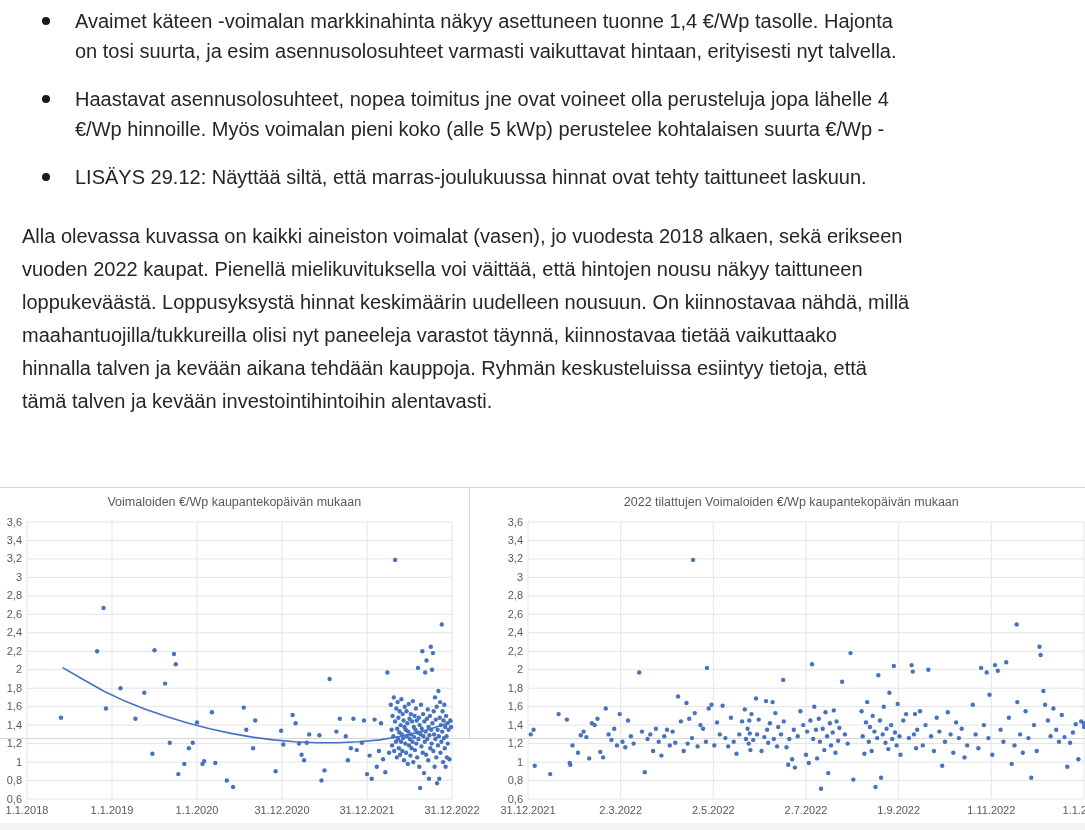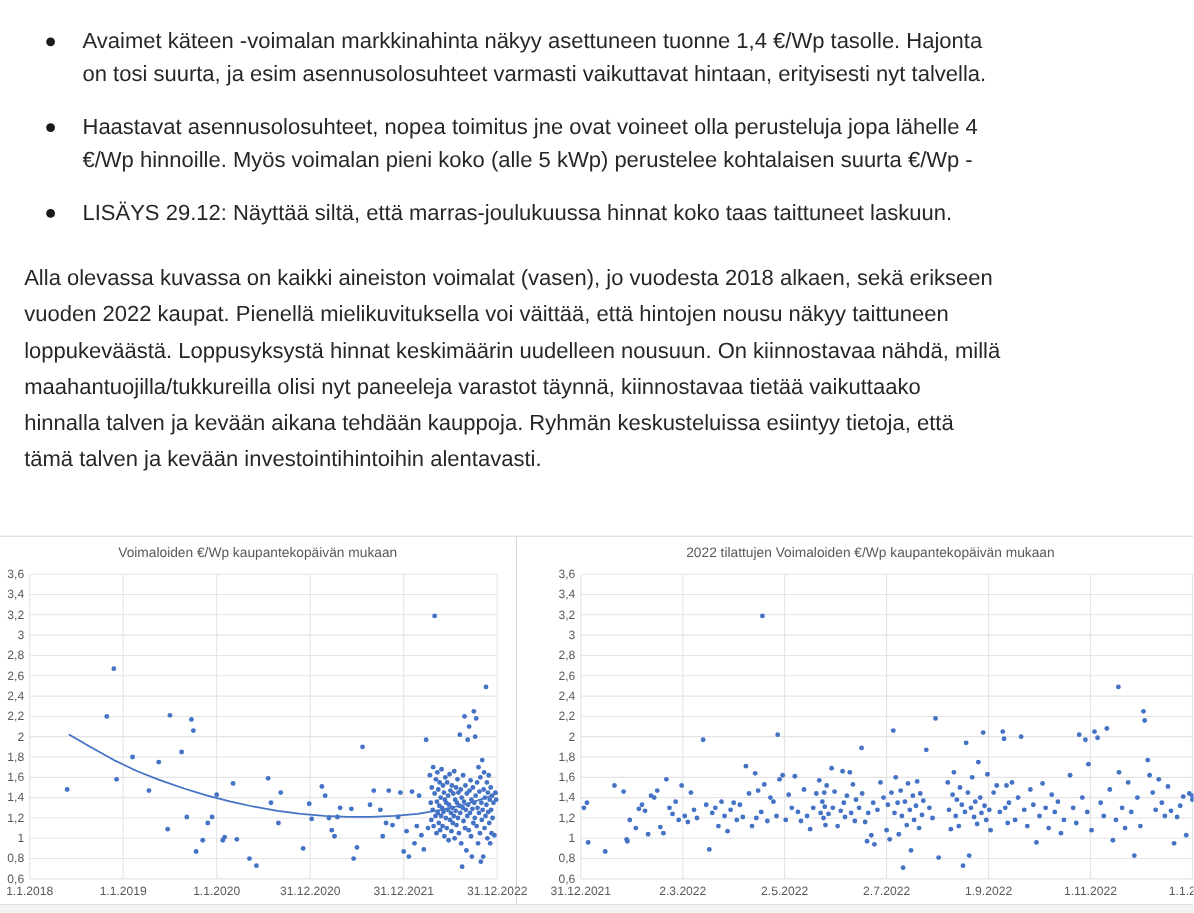--- a/index.html
+++ b/index.html
@@ -1,30 +1,30 @@
 <!DOCTYPE html>
 <html><head>
 <meta charset="utf-8">
 <style>
   html,body{margin:0;padding:0;}
   body{
     width:1085px;height:830px;overflow:hidden;background:#ffffff;
     font-family:"Liberation Sans", sans-serif;color:#262626;position:relative;
   }
-  .text-block{position:absolute;top:17px;left:0;width:985px;}
+  .text-block{position:absolute;top:0;left:0;width:985px;}
   ul.bullets{margin:6px 0 0 0;padding:0 0 0 75px;list-style:none;}
   ul.bullets li{position:relative;font-size:20px;line-height:30px;margin:0 0 18px 0;}
   ul.bullets li .dot{
     position:absolute;left:-33px;top:11px;width:8px;height:8px;border-radius:50%;
     background:#1a1a1a;
   }
   .line{white-space:nowrap;}
   .paragraph{margin:28px 0 0 22px;font-size:20px;line-height:33px;}
   .charts-row{
-    position:absolute;top:487px;left:0;width:1085px;height:336px;
+    position:absolute;top:487px;left:0;width:1085px;height:252px;
     border-top:1px solid #d8d8d8;border-bottom:1px solid #d8d8d8;
     display:flex;background:#ffffff;box-sizing:border-box;
   }
   .chart-panel{position:relative;height:100%;}
   .chart-panel.left{width:481px;border-right:1px solid #d8d8d8;box-sizing:content-box;}
   .chart-panel.right{width:603px;margin-left:28px;}
   .chart-title{
     position:absolute;top:6px;left:0;width:100%;text-align:center;
     color:#595959;font-size:12.5px;line-height:16px;
   }
@@ -41,21 +41,21 @@
       <div class="line">Avaimet käteen -voimalan markkinahinta näkyy asettuneen tuonne 1,4 €/Wp tasolle. Hajonta</div>
       <div class="line">on tosi suurta, ja esim asennusolosuhteet varmasti vaikuttavat hintaan, erityisesti nyt talvella.</div>
     </li>
     <li>
       <span class="dot"></span>
       <div class="line">Haastavat asennusolosuhteet, nopea toimitus jne ovat voineet olla perusteluja jopa lähelle 4</div>
       <div class="line">€/Wp hinnoille. Myös voimalan pieni koko (alle 5 kWp) perustelee kohtalaisen suurta €/Wp -</div>
     </li>
     <li>
       <span class="dot"></span>
-      <div class="line">LISÄYS 29.12: Näyttää siltä, että marras-joulukuussa hinnat koko taas taittuneet laskuun.</div>
+      <div class="line">LISÄYS 29.12: Näyttää siltä, että marras-joulukuussa hinnat ovat tehty taittuneet laskuun.</div>
     </li>
   </ul>
   <div class="paragraph">
     <div class="line">Alla olevassa kuvassa on kaikki aineiston voimalat (vasen), jo vuodesta 2018 alkaen, sekä erikseen</div>
     <div class="line">vuoden 2022 kaupat. Pienellä mielikuvituksella voi väittää, että hintojen nousu näkyy taittuneen</div>
     <div class="line">loppukeväästä. Loppusyksystä hinnat keskimäärin uudelleen nousuun. On kiinnostavaa nähdä, millä</div>
     <div class="line">maahantuojilla/tukkureilla olisi nyt paneeleja varastot täynnä, kiinnostavaa tietää vaikuttaako</div>
     <div class="line">hinnalla talven ja kevään aikana tehdään kauppoja. Ryhmän keskusteluissa esiintyy tietoja, että</div>
     <div class="line">tämä talven ja kevään investointihintoihin alentavasti.</div>
   </div>

